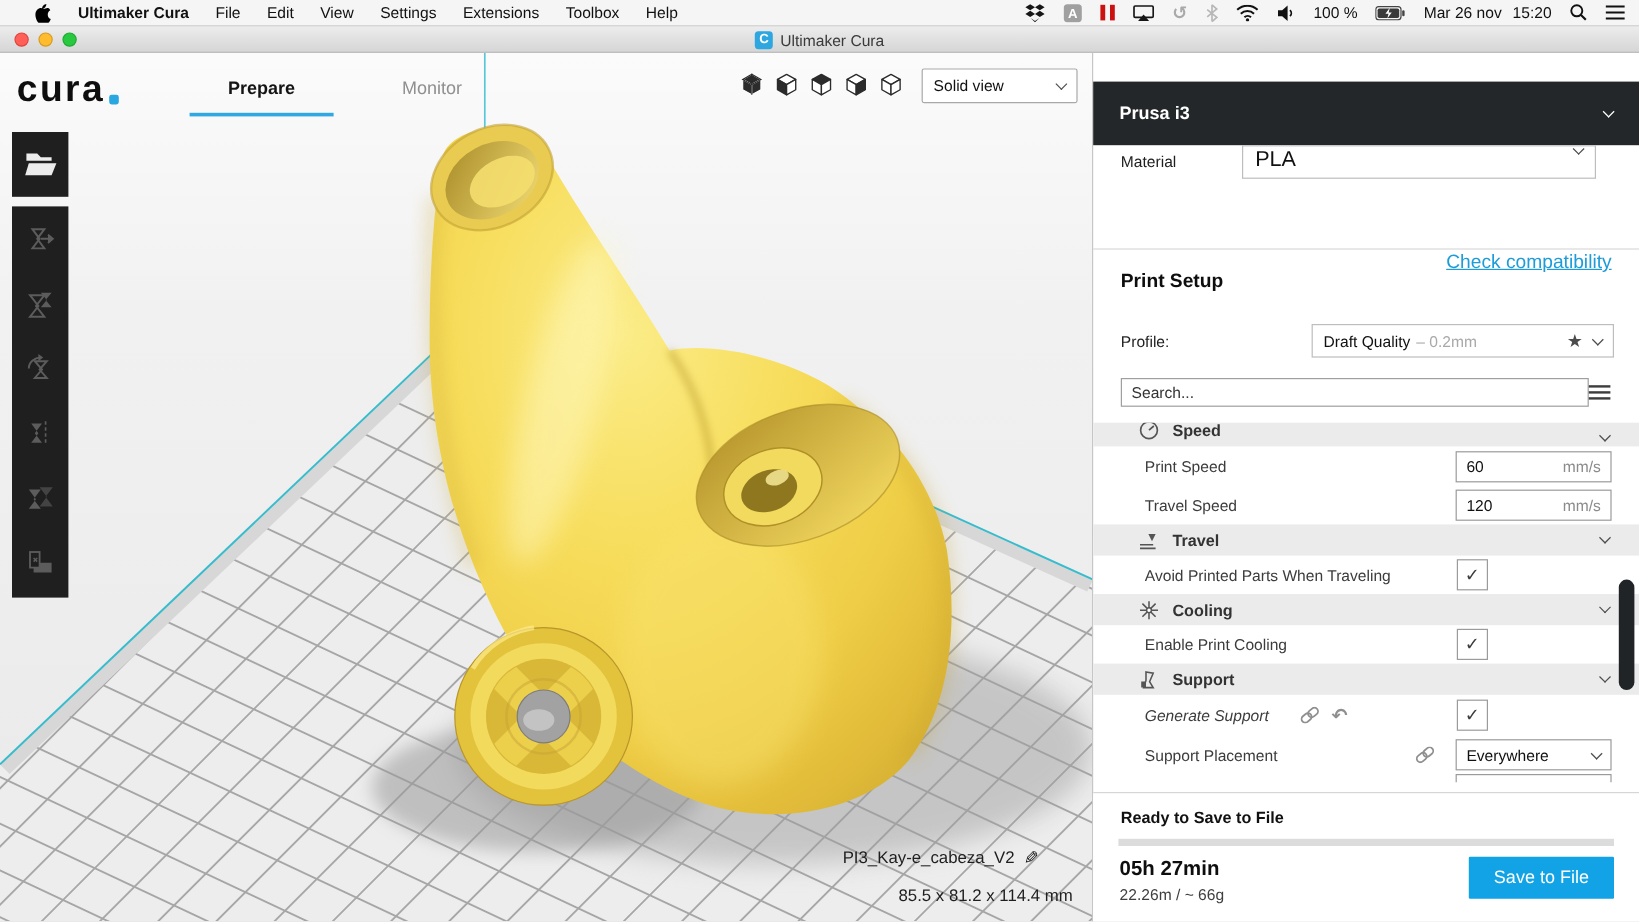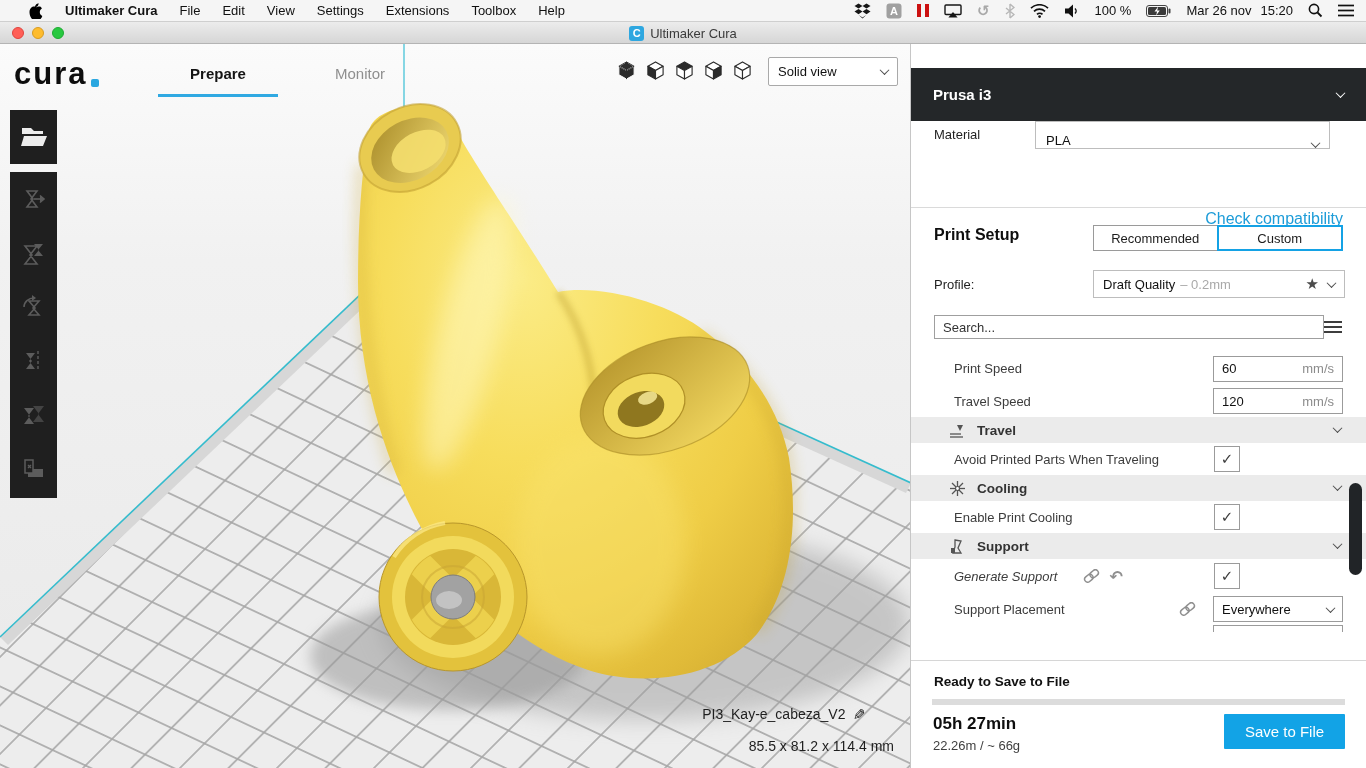--- a/index.html
+++ b/index.html
@@ -75,22 +75,22 @@
   
   .side-panel { position:absolute; right:0; top:0; width:456px; height:724px; background:#fff;
                 border-left:1px solid #c6c6c6; }
   .machine-header { position:absolute; top:0; left:0; right:0; height:53px; background:#242729; color:#fff;
                     display:flex; align-items:center; padding:0 22px;margin-top:24px; }
   .machine-header .name { font-size:15px; font-weight:bold; }
   .machine-header .chv { margin-left:auto; }
 
   .material-row { position:absolute; top:77px; left:23px; right:36px; height:27px; display:flex; align-items:center; }
   .material-row .lbl { width:101px; font-size:13px; color:#1f1f1f; }
-  .combo { flex:1; height:28px; border:1px solid #bdbdbd; background:#fff; display:flex; align-items:flex-end;
-           padding:0 10px; font-size:13px; color:#111; }
+  .combo { flex:1; height:28px; border:1px solid #bdbdbd; background:#fff; display:flex; align-items:flex-start;
+           padding:0 10px; font-size:18px; color:#111; }
   .combo .chv { margin-left:auto; }
   .check-link { position:absolute; top:166px; right:23px; font-size:16px; color:#1d9cd8; text-decoration:underline; }
 
   .ps-divider { position:absolute; top:163px; left:0; right:0; border-top:1px solid #dadada; }
   .ps-title { position:absolute; top:182px; left:23px; font-size:16px; font-weight:bold; color:#0e0e0e; }
   .toggle { position:absolute; top:181px; left:182px; right:23px; height:26px; display:flex; }
   .tg { flex:1; display:flex; align-items:center; justify-content:center; font-size:13px; color:#1c1c1c;
         background:#fff; border:1px solid #9a9a9a; }
   .tg.rec { border-right:none; }
   .tg.custom { border:2px solid #14a2e5; }
@@ -488,24 +488,20 @@
         <span class="lbl">Material</span>
         <div class="combo">
           <span>PLA</span>
           <span class="chv"></span>
         </div>
       </div>
       <a class="check-link" href="#">Check compatibility</a>
 
       <div class="ps-divider"></div>
       <div class="ps-title">Print Setup</div>
-      <div class="toggle">
-        <div class="tg rec">Recommended</div>
-        <div class="tg custom">Custom</div>
-      </div>
 
       <div class="profile-row">
         <span class="lbl">Profile:</span>
         <div class="profile-box">
           <span class="pname">Draft Quality</span>
           <span class="pdetail">– 0.2mm</span>
           <span class="star">★</span>
           <span class="chv"></span>
         </div>
       </div>
@@ -513,20 +509,30 @@
       <div class="search-row">
         <input class="search-input" type="text" placeholder="Search..." style="">
         <span class="hamburger">
             <i></i>
             <i></i>
             <i></i>
           </span>
       </div>
 
       <div class="settings-list">
+        <div class="sec-head clipped">
+          <div class="inner">
+            <svg width="17" height="17" viewBox="0 0 17 17">
+                <circle cx="8.5" cy="8.5" r="7" fill="none" stroke="#555" stroke-width="1.4"></circle>
+                <line x1="8.5" y1="8.5" x2="12.5" y2="5" stroke="#555" stroke-width="1.4"></line>
+              </svg>
+            <span class="txt">Speed</span>
+          </div>
+          <span class="chv"></span>
+        </div>
         <div class="set-row" style="height:33px">
           <span class="lbl">Print Speed</span>
           <div class="spin">
             <input type="text" value="60" style="">
             <span class="unit">mm/s</span>
           </div>
         </div>
         <div class="set-row" style="height:32px">
           <span class="lbl">Travel Speed</span>
           <div class="spin">

